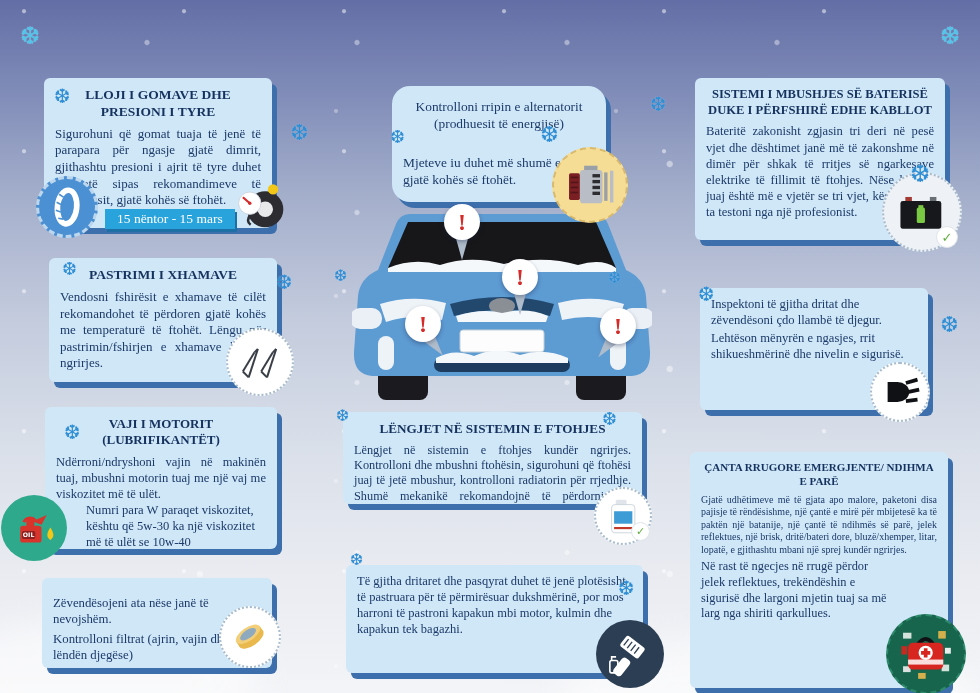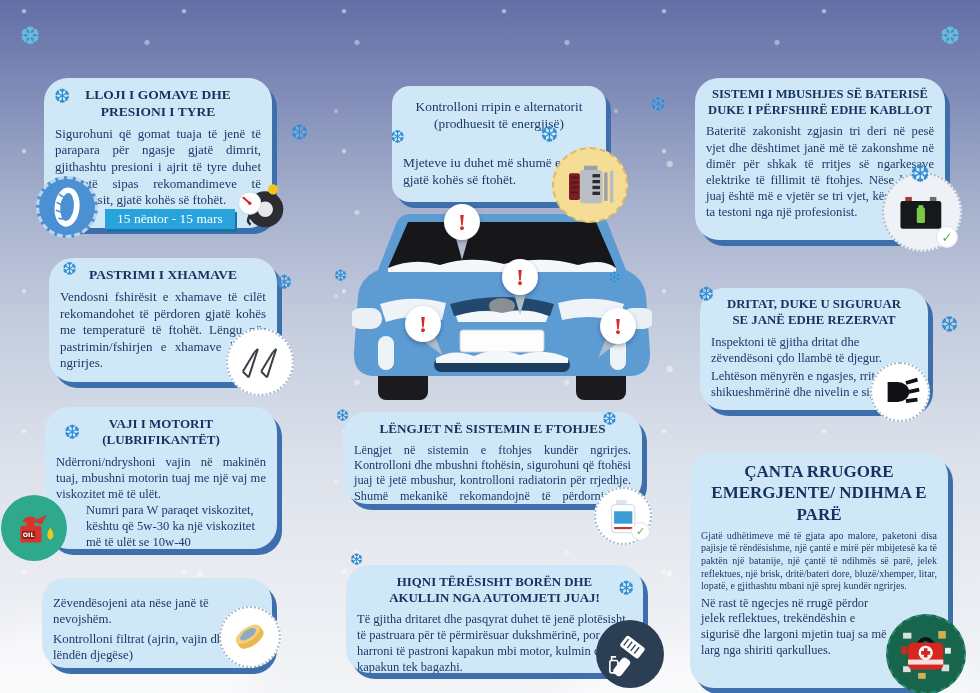--- a/index.html
+++ b/index.html
@@ -14,21 +14,21 @@
       linear-gradient(180deg,#636ea6 0%,#7d89b6 12%,#a3aecb 28%,#c3cbdd 46%,#d9dfe9 64%,#e9ebf1 82%,#f3f4f7 100%);
   }
   .drift{position:absolute;background:#ffffff;border-radius:50%;filter:blur(16px);opacity:.55;}
   .banner{
     position:absolute;left:55px;top:19px;width:888px;height:40px;background:#ffffff;
     border:1px solid #d7d7dc;display:flex;align-items:center;justify-content:center;
     font-weight:bold;font-size:20px;color:#1e3c74;white-space:nowrap;letter-spacing:-0.2px;
     box-shadow:0 1px 3px rgba(30,40,80,.25);
   }
   .card{
-    position:absolute;background:#cfe7f7;border-radius:24px;
+    position:absolute;background:#cfe7f7;border-radius:6px;
     box-shadow:5px 6px 0 #3e6fad;color:#1c3a6a;padding:8px 11px;box-sizing:border-box;
     z-index:2;overflow:hidden;
   }
   .card-title{font-weight:bold;text-align:center;color:#15325f;line-height:1.25;margin:1px 0 5px;}
   .card-body{line-height:1.28;text-align:justify;}
   .badge{
     position:absolute;left:105px;top:209px;z-index:3;background:#29a3dc;color:#ffffff;
     font-size:13.5px;padding:2px 12px;box-shadow:2px 3px 0 #1d6fa6;white-space:nowrap;
   }
   .sf{position:absolute;z-index:4;font-family:"DejaVu Sans",sans-serif;line-height:1;color:#2f8ed4;
@@ -123,21 +123,20 @@
     <div class="card-title" style="font-size:12.6px;">SISTEMI I MBUSHJES SË BATERISË DUKE I PËRFSHIRË EDHE KABLLOT</div>
     <div class="card-body" style="font-size:12.6px;">Bateritë zakonisht zgjasin tri deri në pesë vjet dhe dështimet janë më të zakonshme në dimër për shkak të rritjes së ngarkesave elektrike të fillimit të ftohjes. Nëse bateria juaj është më e vjetër se tri vjet, këshilloheni ta testoni nga një profesionist.</div>
   </div>
 
   <div class="card" style="left:49px;top:258px;width:228px;height:124px;">
     <div class="card-title" style="font-size:13.5px;">PASTRIMI I XHAMAVE</div>
     <div class="card-body" style="font-size:13px;">Vendosni fshirësit e xhamave të cilët rekomandohet të përdoren gjatë kohës me temperaturë të ftohët. Lëngu për pastrimin/fshirjen e xhamave kundër ngrirjes.</div>
   </div>
 
   <div class="card" style="left:700px;top:288px;width:228px;height:122px;">
-    <div class="card-title" style="font-size:12.8px;padding:0 10px;">DRITAT, DUKE U SIGURUAR SE JANË EDHE REZERVAT</div>
     <div class="card-body" style="font-size:12.6px;text-align:left;">Inspektoni të gjitha dritat dhe zëvendësoni çdo llambë të djegur.</div>
     <div class="card-body" style="font-size:12.6px;text-align:left;margin-top:2px;">Lehtëson mënyrën e ngasjes, rrit shikueshmërinë dhe nivelin e sigurisë.</div>
   </div>
 
   <div class="card" style="left:45px;top:407px;width:232px;height:142px;">
     <div class="card-title" style="font-size:13px;">VAJI I MOTORIT (LUBRIFIKANTËT)</div>
     <div class="card-body" style="font-size:12.6px;">Ndërroni/ndryshoni vajin në makinën tuaj, mbushni motorin tuaj me një vaj me viskozitet më të ulët.</div>
     <div class="card-body" style="font-size:12.6px;padding-left:30px;margin-top:0;text-align:left;">Numri para W paraqet viskozitet, kështu që 5w-30 ka një viskozitet më të ulët se 10w-40</div>
   </div>
 
@@ -145,26 +144,25 @@
     <div class="card-body" style="font-size:12.8px;text-align:left;margin-top:9px;width:158px;">Zëvendësojeni ata nëse janë të nevojshëm.</div>
     <div class="card-body" style="font-size:12.8px;text-align:left;margin-top:3px;">Kontrolloni filtrat (ajrin, vajin dhe lëndën djegëse)</div>
   </div>
 
   <div class="card" style="left:343px;top:412px;width:299px;height:92px;">
     <div class="card-title" style="font-size:13.2px;">LËNGJET NË SISTEMIN E FTOHJES</div>
     <div class="card-body" style="font-size:12.3px;line-height:1.25;">Lëngjet në sistemin e ftohjes kundër ngrirjes. Kontrolloni dhe mbushni ftohësin, sigurohuni që ftohësi juaj të jetë mbushur, kontrolloni radiatorin për rrjedhje. Shumë mekanikë rekomandojnë të përdorni një përzierje 50/50 të lëngut kundër ngrirjes dhe ujit në radiator.</div>
   </div>
 
   <div class="card" style="left:346px;top:565px;width:297px;height:108px;">
-    <div class="card-title" style="font-size:12.9px;padding:0 14px;">HIQNI TËRËSISHT BORËN DHE AKULLIN NGA AUTOMJETI JUAJ!</div>
     <div class="card-body" style="font-size:12.5px;text-align:left;">Të gjitha dritaret dhe pasqyrat duhet të jenë plotësisht të pastruara për të përmirësuar dukshmërinë, por mos harroni të pastroni kapakun mbi motor, kulmin dhe kapakun tek bagazhi.</div>
   </div>
 
   <div class="card" style="left:690px;top:452px;width:258px;height:236px;">
-    <div class="card-title" style="font-size:17px;">ÇANTA RRUGORE EMERGJENTE/ NDIHMA E PARË</div>
+    <div class="card-title" style="font-size:11px;">ÇANTA RRUGORE EMERGJENTE/ NDIHMA E PARË</div>
     <div class="card-body" style="font-size:10px;line-height:1.26;">Gjatë udhëtimeve më të gjata apo malore, paketoni disa pajisje të rëndësishme, një çantë e mirë për mbijetesë ka të paktën një batanije, një çantë të ndihmës së parë, jelek reflektues, një brisk, dritë/bateri dore, bluzë/xhemper, litar, lopatë, e gjithashtu mbani një sprej kundër ngrirjes.</div>
     <div class="card-body" style="font-size:12.4px;line-height:1.26;margin-top:3px;text-align:left;width:186px;">Në rast të ngecjes në rrugë përdor jelek reflektues, trekëndëshin e sigurisë dhe largoni mjetin tuaj sa më larg nga shiriti qarkullues.</div>
   </div>
 
   <div class="icon-circle" style="left:36px;top:176px;width:62px;height:62px;background:#4a90d3;border:3px dashed #bcd6ee;">
     <svg viewBox="0 0 60 60">
       <ellipse cx="30" cy="30" rx="12" ry="21" fill="none" stroke="#ffffff" stroke-width="7" transform="rotate(6 30 30)"></ellipse>
       <g stroke="#4a90d3" stroke-width="2">
         <line x1="20" y1="14" x2="26" y2="18"></line>
           <line x1="17" y1="24" x2="23" y2="27"></line>

